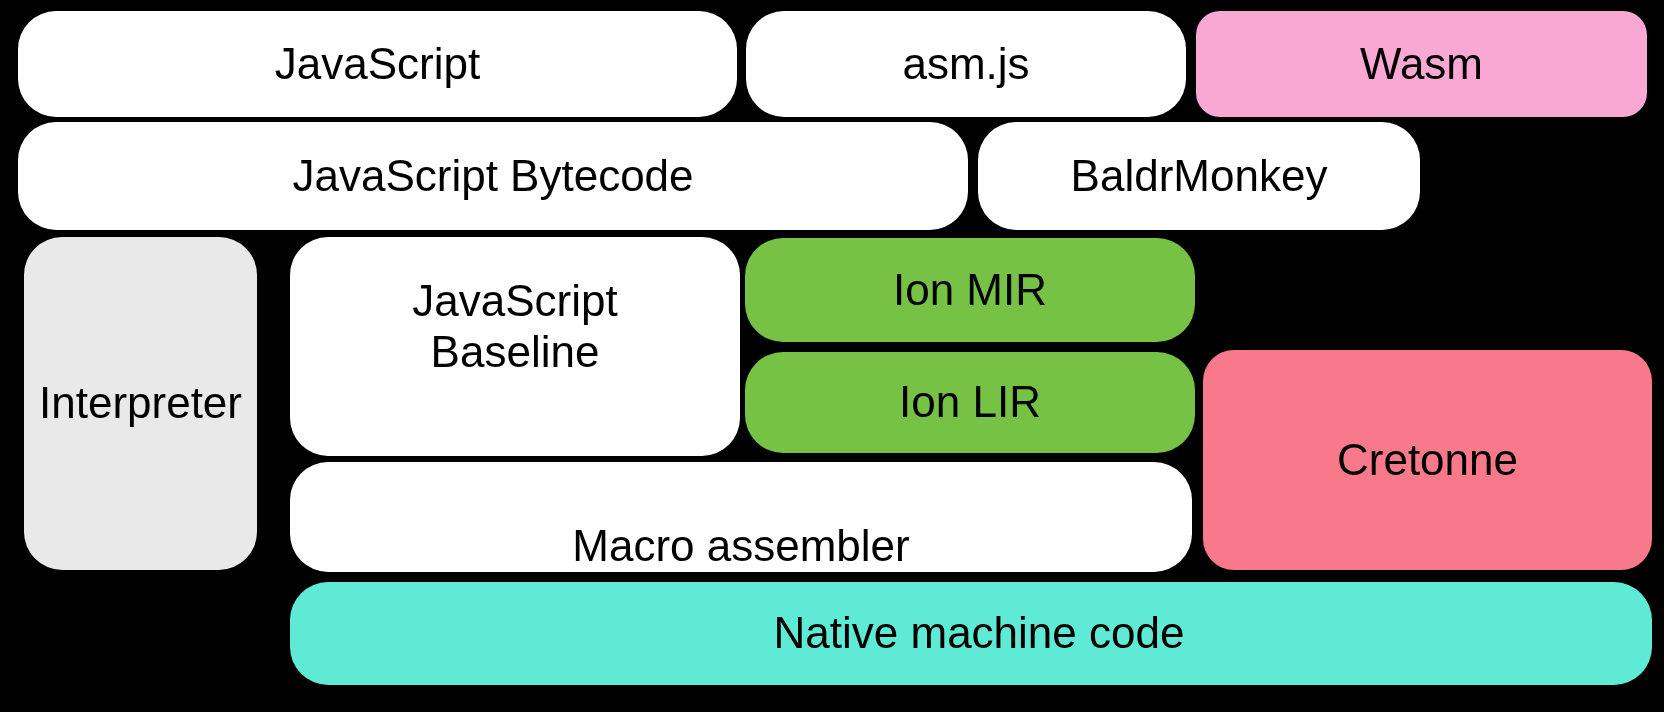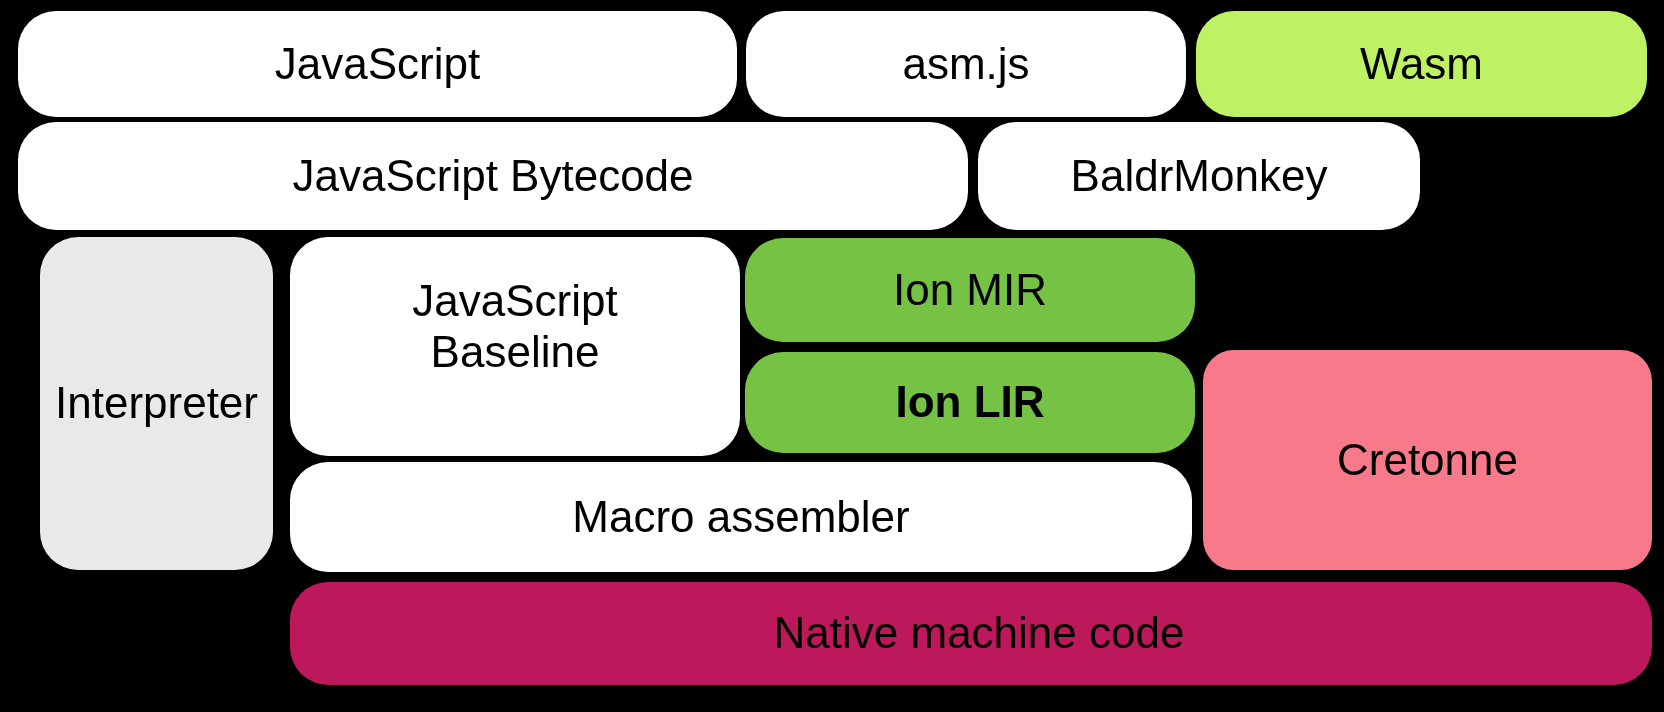--- a/index.html
+++ b/index.html
@@ -25,39 +25,39 @@
     color:#000;
     text-align:center;
     white-space:pre-line;
   }
   
   .p0{left:18px;  top:11px;  width:719px;  height:106px;}
   .p1{left:746px; top:11px;  width:440px;  height:106px;justify-content:center;}
   .p2{left:1196px;top:11px;  width:451px;  height:106px;}
   .p3{left:18px;  top:122px; width:950px;  height:108px;}
   .p4{left:978px; top:122px; width:442px;  height:108px;}
-  .p5{left:40px;  top:237px; width:233px;  height:333px;}
+  .p5{left:24px;  top:237px; width:233px;  height:333px;}
   .p6{left:290px; top:237px; width:450px;  height:219px;padding-bottom:40px;}
   .p7{left:745px; top:238px; width:450px;  height:104px;}
-  .p8{left:745px; top:352px; width:450px;  height:101px;font-weight:bold;}
+  .p8{left:745px; top:352px; width:450px;  height:101px;}
   .p9{left:1203px;top:350px; width:449px;  height:220px;}
-  .p10{left:290px;top:462px; width:902px;  height:110px;}
+  .p10{left:290px;top:462px; width:902px;  height:110px;align-items:flex-end;}
   .p11{left:290px;top:582px; width:1362px; height:103px;}
 </style>
 </head>
 <body>
 
 <div class="canvas">
   <div class="box p0" style="background: rgb(255, 255, 255);">
       <span class="label">JavaScript</span>
     </div>
   <div class="box p1" style="background: rgb(255, 255, 255);">
       <span class="label">asm.js</span>
     </div>
-  <div class="box p2" style="background: #bef264;">
+  <div class="box p2" style="background: #f9a8d4; border-radius: 24px;">
       <span class="label">Wasm</span>
     </div>
   <div class="box p3" style="background: rgb(255, 255, 255); justify-content: center;">
       <span class="label">JavaScript Bytecode</span>
     </div>
   <div class="box p4" style="background: rgb(255, 255, 255);">
       <span class="label">BaldrMonkey</span>
     </div>
   <div class="box p5" style="background: rgb(233, 233, 233);">
       <span class="label">Interpreter</span>
@@ -71,16 +71,16 @@
     </div>
   <div class="box p8" style="background: rgb(118, 194, 68);">
       <span class="label">Ion LIR</span>
     </div>
   <div class="box p9" style="background: rgb(247, 121, 138); border-radius: 31px;">
       <span class="label">Cretonne</span>
     </div>
   <div class="box p10" style="background: rgb(255, 255, 255);">
       <span class="label">Macro assembler</span>
     </div>
-  <div class="box p11" style="background: #be185d; padding-left: 16px;">
+  <div class="box p11" style="background: #5eead4; padding-left: 16px;">
       <span class="label">Native machine code</span>
     </div>
 </div>
 
 </body></html>

